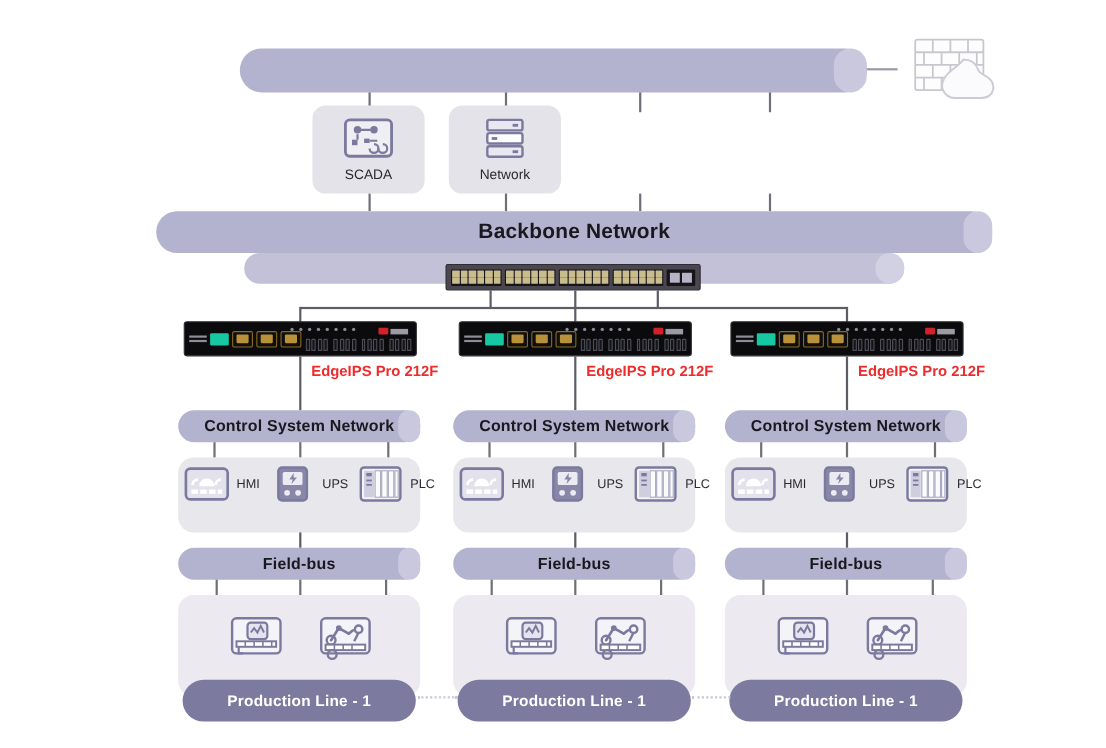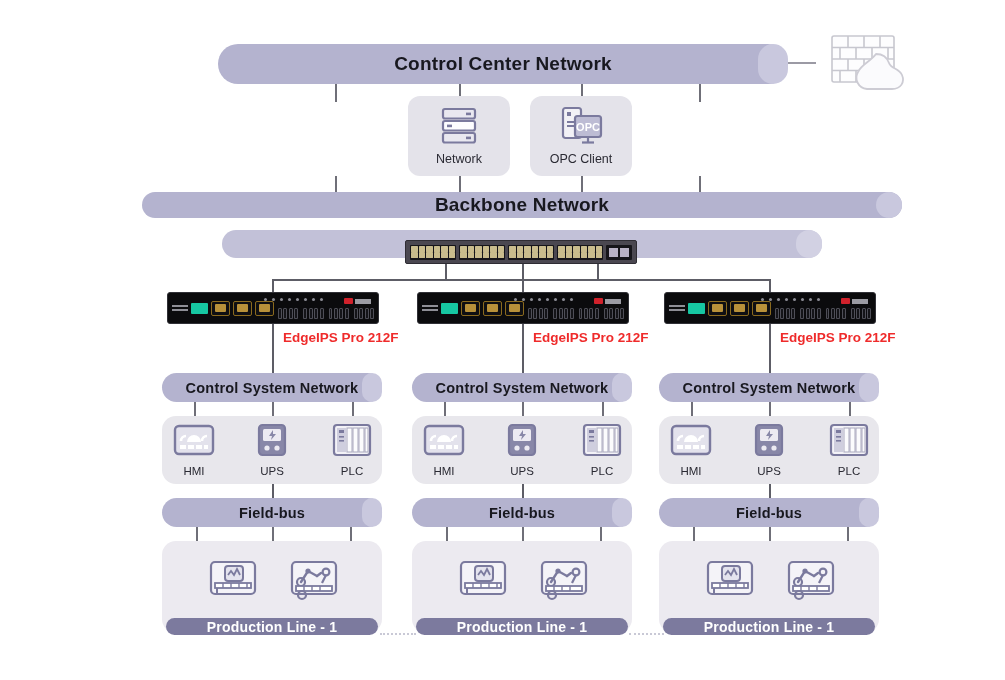--- a/index.html
+++ b/index.html
@@ -36,21 +36,21 @@
     position:absolute; right:0; top:0; bottom:0;
     width:26px;
     border-radius:999px;
     background:#c9c8de;
   }
   .bar.light { background:#c2c1d8; }
   .bar.light .cap { background:#d2d1e3; }
 
   .bar-ccn { left:218px; top:44px; width:570px; height:40px; font-size:19px; }
   .bar-ccn .cap { width:30px; }
-  .bar-bb1 { left:142px; top:192px; width:760px; height:26px; font-size:19px;text-align:center; }
+  .bar-bb1 { left:142px; top:192px; width:760px; height:38px; font-size:19px;text-align:center; }
   .bar-bb2 { left:222px; top:230px; width:600px; height:28px; }
 
   .bar-csn { top:373px; height:29px; font-size:14.5px; }
   .bar-csn .cap { width:20px; }
   .bar-fb  { top:498px; height:29px; font-size:14.5px; }
   .bar-fb .cap { width:20px; }
 
   
   .panel {
     position:absolute;
@@ -72,32 +72,32 @@
   }
   .tile .label {
     font-size:12.5px; color:#2a2a33; font-weight:normal;
   }
   .tile .glyph { width:52px; height:42px; display:block; }
 
   
   .dev {
     position:absolute;
     width:58px;
-    display:flex; flex-direction:column; align-items:center; gap:4px;
+    display:flex; flex-direction:row; align-items:center; gap:4px;
   }
   .dev .glyph { width:46px; height:40px; display:block; }
   .dev .label { font-size:11.5px; color:#2a2a33; }
 
   
   .prodicon { position:absolute; width:52px; height:48px; }
 
   
   .prodbar {
     position:absolute;
-    height:17px;
+    height:38px;
     background:#7c7a9e;
     border-radius:999px;
     color:#ffffff;
     font-size:14px; font-weight:bold;
     display:flex; align-items:center; justify-content:center;
     letter-spacing:.2px;
   }
 
   
   .switch {
@@ -209,59 +209,60 @@
         <line x1="44" y1="42.5" x2="44" y2="54"></line>
         <line x1="60" y1="42.5" x2="60" y2="54"></line>
         <line x1="76" y1="42.5" x2="76" y2="54"></line>
       </g>
       <path d="M64 26 C58 34 50 36 46 44 C42 51 46 60 55 61 L80 61 C89 61 93 54 90 47 C87 40 79 41 77 35 C75 29 70 26 64 26 Z" fill="#fbfbfd" stroke="#cdccd4" stroke-width="1.8" stroke-linejoin="round"></path>
     </svg>
   </div>
   <div class="hline" style="left:786px; top:62px; width:30px; height:1.6px; background:#9b9aa4;"></div>
 
   <div class="bar bar-ccn">
-    <span>Control Center Network</span>
     <span class="cap"></span>
   </div>
 
   <div class="vline" style="left:335px; top:84px; height:18px;"></div>
   <div class="vline" style="left:459px; top:84px; height:18px;"></div>
   <div class="vline" style="left:581px; top:84px; height:18px;"></div>
   <div class="vline" style="left:699px; top:84px; height:18px;"></div>
 
+  <div class="tile" style="left:284px; top:96px;">
+    <span class="glyph">
+      <svg viewBox="0 0 52 42" width="52" height="42">
+        <rect x="5" y="4" width="42" height="33" rx="4" fill="#efeef3" stroke="#7b7a9e" stroke-width="2.6"></rect>
+        <circle cx="16" cy="13" r="3.4" fill="#7b7a9e"></circle>
+        <circle cx="31" cy="13" r="3.4" fill="#7b7a9e"></circle>
+        <line x1="19" y1="13" x2="28" y2="13" stroke="#7b7a9e" stroke-width="2"></line>
+        <line x1="16" y1="17" x2="16" y2="22" stroke="#7b7a9e" stroke-width="2"></line>
+        <rect x="11" y="22" width="5" height="5" fill="#7b7a9e"></rect>
+        <rect x="22" y="21" width="5" height="4" fill="#7b7a9e"></rect>
+        <line x1="27" y1="23" x2="34" y2="23" stroke="#7b7a9e" stroke-width="1.8"></line>
+        <path d="M27 30 a4 4 0 1 0 4 -4" fill="none" stroke="#7b7a9e" stroke-width="2"></path>
+        <path d="M35 30 a4 4 0 1 0 4 -4" fill="none" stroke="#7b7a9e" stroke-width="2"></path>
+      </svg>
+    </span>
+    <span class="label">SCADA</span>
+  </div>
 
   <div class="tile" style="left:408px; top:96px;">
     <span class="glyph">
       <svg viewBox="0 0 52 42" width="52" height="42">
         <rect x="10" y="4" width="32" height="9.5" rx="2" fill="#e9e8f0" stroke="#7b7a9e" stroke-width="2.2"></rect>
         <rect x="10" y="16" width="32" height="9.5" rx="2" fill="#fdfdff" stroke="#7b7a9e" stroke-width="2.2"></rect>
         <rect x="10" y="28" width="32" height="9.5" rx="2" fill="#e9e8f0" stroke="#7b7a9e" stroke-width="2.2"></rect>
         <rect x="33" y="7.6" width="5" height="2.6" fill="#7b7a9e"></rect>
         <rect x="14" y="19.6" width="5" height="2.6" fill="#7b7a9e"></rect>
         <rect x="33" y="31.6" width="5" height="2.6" fill="#7b7a9e"></rect>
       </svg>
     </span>
     <span class="label">Network</span>
   </div>
 
-  <div class="tile" style="left:530px; top:96px;">
-    <span class="glyph">
-      <svg viewBox="0 0 52 42" width="52" height="42">
-        <rect x="8" y="3" width="18" height="30" rx="2.5" fill="#f2f1f6" stroke="#7b7a9e" stroke-width="2.2"></rect>
-        <rect x="12" y="7" width="4" height="4" fill="#7b7a9e"></rect>
-        <rect x="12" y="16" width="8" height="2" fill="#7b7a9e"></rect>
-        <rect x="12" y="20" width="8" height="2" fill="#7b7a9e"></rect>
-        <rect x="20" y="11" width="26" height="21" rx="2.5" fill="#bdbcd4" stroke="#7b7a9e" stroke-width="2.2"></rect>
-        <text x="33" y="26" font-family="Liberation Sans, sans-serif" font-size="11" font-weight="bold" fill="#ffffff" text-anchor="middle">OPC</text>
-        <line x1="33" y1="32" x2="33" y2="37" stroke="#7b7a9e" stroke-width="2.2"></line>
-        <line x1="27" y1="37.5" x2="39" y2="37.5" stroke="#7b7a9e" stroke-width="2.2"></line>
-      </svg>
-    </span>
-    <span class="label">OPC Client</span>
-  </div>
 
 
   <div class="vline" style="left:335px; top:176px; height:16px;"></div>
   <div class="vline" style="left:459px; top:176px; height:16px;"></div>
   <div class="vline" style="left:581px; top:176px; height:16px;"></div>
   <div class="vline" style="left:699px; top:176px; height:16px;"></div>
 
   <div class="bar bar-bb1">
     <span>Backbone Network</span>
     <span class="cap"></span>

